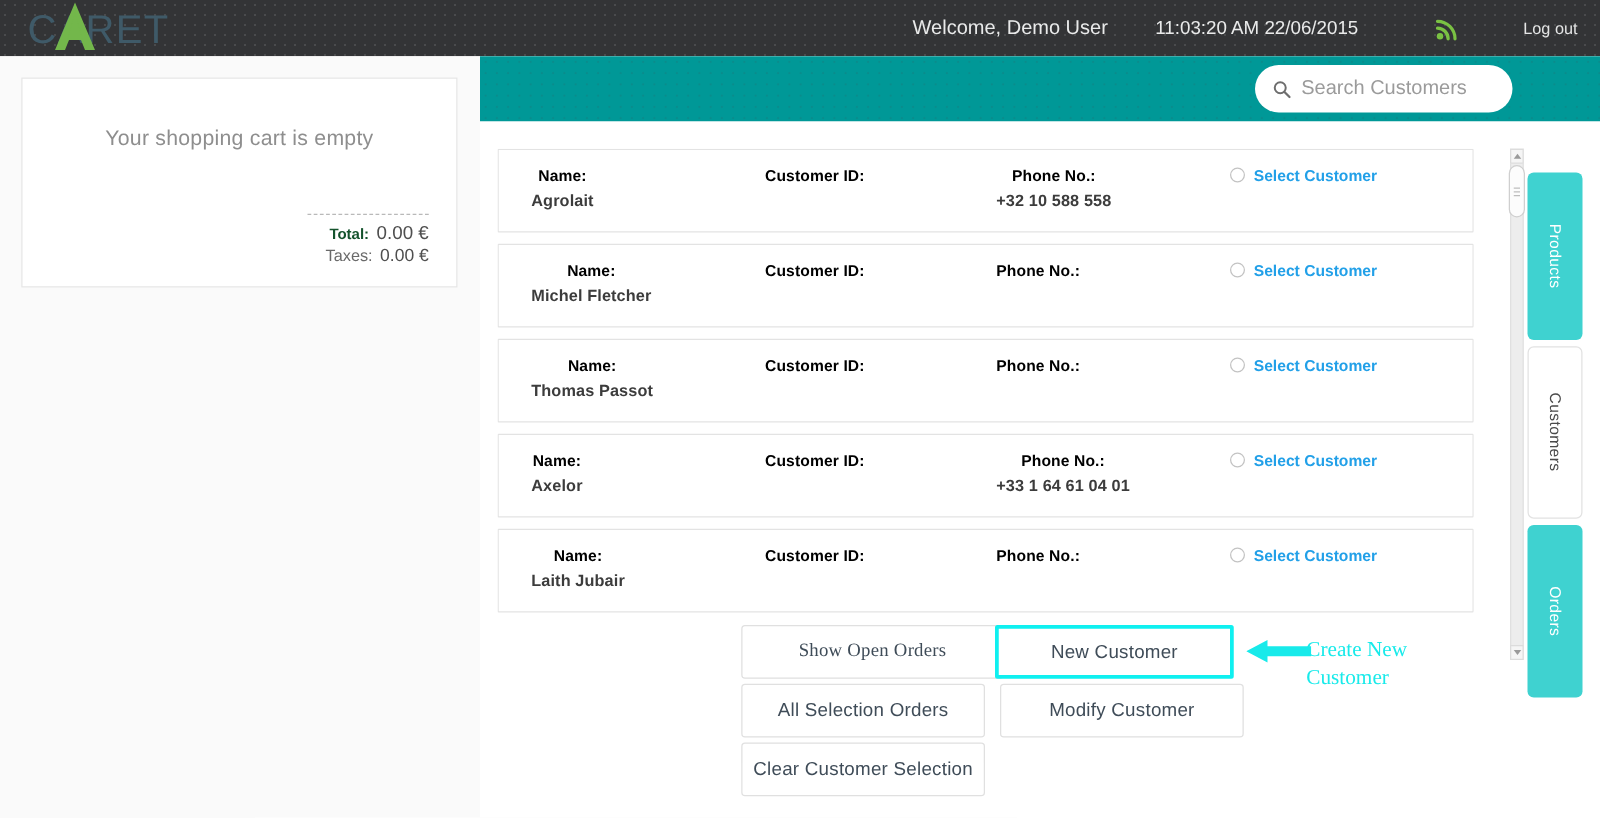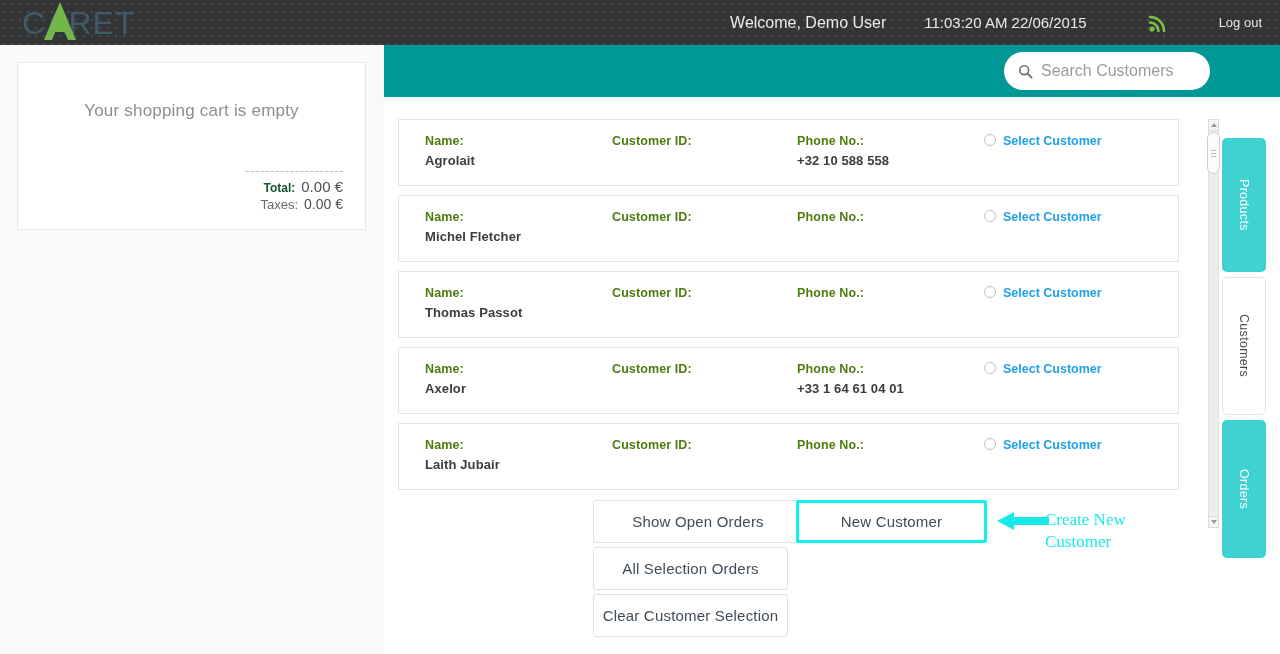--- a/index.html
+++ b/index.html
@@ -84,21 +84,21 @@
   }
   .cust-card {
     border: 1px solid #e3e3e3; background: #fff; height: 67px; margin-bottom: 9px;
     position: relative; border-radius: 1px;
   }
   .cust-card .col { position: absolute; top: 14px; }
   .col-name { left: 26px; }
   .col-id { left: 213px; }
   .col-phone { left: 398px; }
   .col-sel { left: 585px; top: 15px; display: flex; }
-  .f-lbl { font-size: 12.5px; font-weight: bold; color: #4d7c0f; letter-spacing: .1px; }
+  .f-lbl { font-size: 12.5px; font-weight: bold; color: #000000; letter-spacing: .1px; text-align: center; }
   .f-val { font-size: 13px; font-weight: bold; color: #3c3c3c; margin-top: 5px; letter-spacing: .1px;}
   .radio {
     width: 12px; height: 12px; border: 1px solid #c3c3c3; border-radius: 50%;
     background: #fff; margin-right: 7px; flex: 0 0 auto; cursor: pointer;
   }
   .sel-link { font-size: 12.5px; font-weight: bold; color: #22a0e8; cursor: pointer; }
 
   
   .sb { position: absolute; left: 822px; top: 74px; width: 14px; height: 409px; }
   .sb-track { position: absolute; left: 2px; top: 0; width: 11px; height: 409px; background: #ededed; border: 1px solid #e0e0e0; }
@@ -134,21 +134,21 @@
   .tab-customers span { color: #4a4a4a; }
   .tab-orders { top: 301px; height: 138px; background: #3fd2d0; }
   .tab-orders span { color: #ffffff; }
 
   
   .btn {
     position: absolute; border: 1px solid #e0e0e0; background: #fff; border-radius: 3px;
     display: flex; align-items: center; justify-content: center;
     font-size: 15px; color: #3f4c58; cursor: pointer; letter-spacing: .2px;
   }
-  .btn-open-orders   { left: 209px; top: 455px; width: 210px; height: 43px; }
+  .btn-open-orders   { left: 209px; top: 455px; width: 210px; height: 43px; font-family: Liberation Serif, serif; }
   .btn-downloaded    { left: 209px; top: 502px; width: 195px; height: 43px; }
   .btn-clear         { left: 209px; top: 549px; width: 195px; height: 43px; }
   .btn-new-customer  { left: 412px; top: 455px; width: 191px; height: 43px; border: 3px solid #0ff0f0; border-radius: 2px; }
   .btn-modify        { left: 416px; top: 502px; width: 195px; height: 43px; }
 
   
   .annot-arrow { position: absolute; left: 613px; top: 463px; width: 52px; height: 26px; }
   .annot-text {
     position: absolute; left: 661px; top: 464px; width: 130px;
     font-family: "Liberation Serif", serif; font-size: 17px; color: #18eaea; line-height: 1.3;
@@ -332,20 +332,21 @@
       </div>
       <div class="tab tab-orders">
         <span>Orders</span>
       </div>
     </div>
 
     <div class="btn btn-open-orders">Show Open Orders</div>
     <div class="btn btn-downloaded">All Selection Orders</div>
     <div class="btn btn-clear">Clear Customer Selection</div>
     <div class="btn btn-new-customer">New Customer</div>
+    <div class="btn btn-modify">Modify Customer</div>
 
     <span class="annot-arrow">
       <svg width="52" height="26" viewBox="0 0 52 26">
         <polygon points="0,13 17,4 17,9 52,9 52,17 17,17 17,22" fill="#18eaea"></polygon>
       </svg>
     </span>
     <div class="annot-text">Create New Customer</div>
 
   </div>
 </div>

